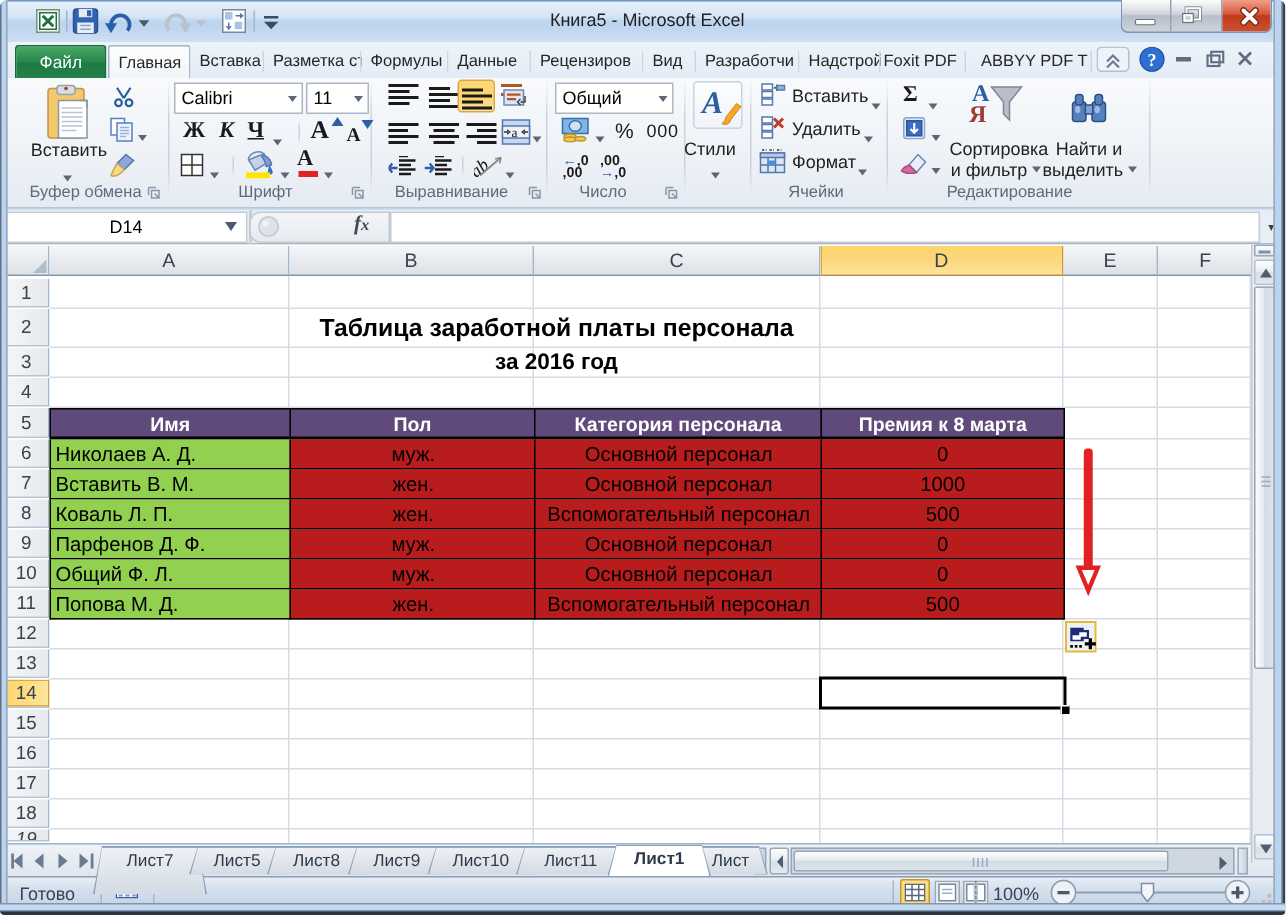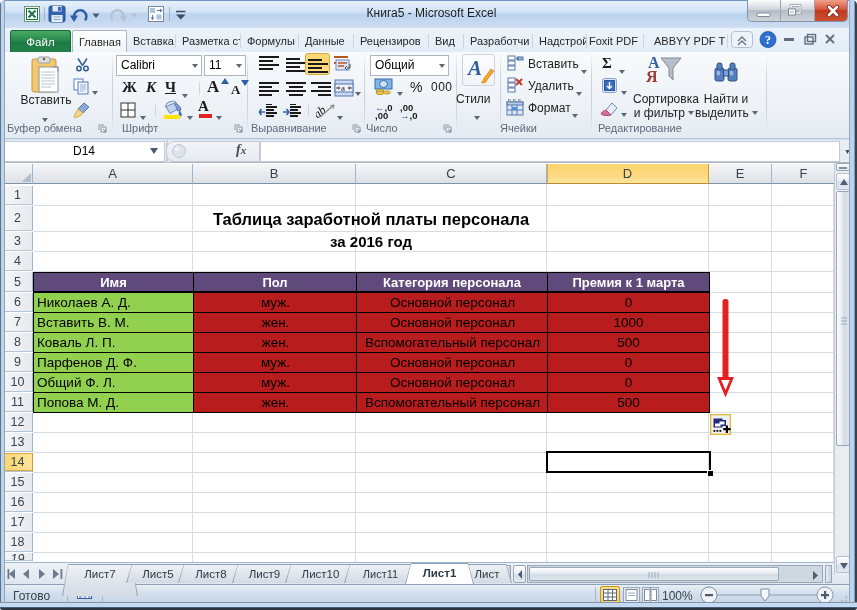--- a/index.html
+++ b/index.html
@@ -19,21 +19,21 @@
 #tabrow{position:absolute;left:3px;top:28px;width:851px;height:24px;background:linear-gradient(#eef3fa,#e3ecf7)}
 .rtab{position:absolute;top:2px;height:22px;font-size:11px;color:#262626;text-align:left;padding-left:6px;line-height:22px;overflow:hidden;white-space:nowrap}
 .rtab::after{content:"";position:absolute;right:0;top:4px;height:14px;width:1px;background:#cdd5df}
 .rtab.active::after{display:none}
 .rtab.active{background:linear-gradient(#fdfefe,#f1f5f9);border:1px solid #a7b4c4;border-bottom:none;border-radius:2px 2px 0 0;color:#262626}
 #filetab{position:absolute;top:2px;height:22px;background:linear-gradient(#4aa963,#28894e 45%,#1c7a42 55%,#23814a);color:#fff;font-size:11.5px;text-align:center;line-height:22px;border-radius:2.5px 2.5px 0 0;border:1px solid #16693a;border-bottom:none}
 
 #ribbon{position:absolute;left:3px;top:52px;width:851px;height:87px;
  background:linear-gradient(#f8fafc,#eef2f7 60%,#e5ebf2);border-bottom:1px solid #b8c4d2}
 .gsep{position:absolute;top:2px;height:80px;width:1px;background:linear-gradient(#f5f8fb,#c9d2dd 30%,#c9d2dd 70%,#eef2f7)}
-.rlab{position:absolute;height:12px;font-size:11px;color:#5d6b7d;line-height:12px}
+.rlab{position:absolute;height:12px;font-size:11px;color:#5d6b7d;text-align:center;line-height:12px}
 .ric{position:absolute}
 .rtx{position:absolute;font-size:11px;color:#333;white-space:nowrap}
 .combo{position:absolute;background:#fff;border:1px solid #abb7c5;font-size:12px;color:#000;line-height:19px;padding-left:4px}
 .combo .da{position:absolute;right:3px;top:8px;width:0;height:0;border-left:3px solid transparent;border-right:3px solid transparent;border-top:4px solid #5a6776}
 .da2{display:inline-block;width:0;height:0;border-left:3px solid transparent;border-right:3px solid transparent;border-top:4px solid #5a6776;vertical-align:2px}
 .lnicon div{background:#1a1a1a;height:2px;margin-bottom:2px}
 .hlbtn{position:absolute;background:linear-gradient(#fdd878,#fcd46a 50%,#fee29b);border:1px solid #d7a942;border-radius:3px}
 
 #fbar{position:absolute;left:3px;top:140px;width:851px;height:23px;background:#e6ecf3;border-bottom:1px solid #aeb7c1}
 #namebox{position:absolute;left:0;top:1px;width:162px;height:21px;background:#fff;border:1px solid #c3cad3;font-size:12px;text-align:center;line-height:19px;color:#000}
@@ -469,21 +469,21 @@
         <div class="gl-h" style="top: 328px;"></div>
         <div class="gl-h" style="top: 348px;"></div>
         <div class="gl-h" style="top: 368px;"></div>
       </div>
     <div id="tablelayer">
         <div class="cell" style="left: 30px; top: 43px; width: 676px; height: 26px; line-height: 26px; text-align: center; font-weight: bold; font-size: 16.5px;">Таблица заработной платы персонала</div>
         <div class="cell" style="left: 30px; top: 69px; width: 676px; height: 20px; line-height: 20px; text-align: center; font-weight: bold; font-size: 15px;">за 2016 год</div>
         <div class="cell hdrP" style="left: 30px; top: 109px; width: 161px; height: 21px; line-height: 20px; font-size: 13px;">Имя</div>
         <div class="cell hdrP" style="left: 190px; top: 109px; width: 164px; height: 21px; line-height: 20px; font-size: 13px;">Пол</div>
         <div class="cell hdrP" style="left: 353px; top: 109px; width: 192px; height: 21px; line-height: 20px; font-size: 13px;">Категория персонала</div>
-        <div class="cell hdrP" style="left: 544px; top: 109px; width: 163px; height: 21px; line-height: 20px; font-size: 13px;">Премия к 1 марта</div>
+        <div class="cell hdrP" style="left: 544px; top: 109px; width: 163px; height: 21px; line-height: 20px; font-size: 13px;">Премия к 8 марта</div>
         <div class="cell grn" style="left: 30px; top: 130px; width: 161px; height: 20px; line-height: 19px; font-size: 13.5px;">Николаев А. Д.</div>
         <div class="cell wht" style="left: 190px; top: 130px; width: 164px; height: 20px; line-height: 19px; font-size: 13.5px;">муж.</div>
         <div class="cell wht" style="left: 353px; top: 130px; width: 192px; height: 20px; line-height: 19px; font-size: 13.5px;">Основной персонал</div>
         <div class="cell wht" style="left: 544px; top: 130px; width: 163px; height: 20px; line-height: 19px; border-right: 1px solid rgb(0, 0, 0); font-size: 13.5px;">0</div>
         <div class="cell grn" style="left: 30px; top: 150px; width: 161px; height: 20px; line-height: 19px; font-size: 13.5px;">Вставить В. М.</div>
         <div class="cell wht" style="left: 190px; top: 150px; width: 164px; height: 20px; line-height: 19px; font-size: 13.5px;">жен.</div>
         <div class="cell wht" style="left: 353px; top: 150px; width: 192px; height: 20px; line-height: 19px; font-size: 13.5px;">Основной персонал</div>
         <div class="cell wht" style="left: 544px; top: 150px; width: 163px; height: 20px; line-height: 19px; border-right: 1px solid rgb(0, 0, 0); font-size: 13.5px;">1000</div>
         <div class="cell grn" style="left: 30px; top: 170px; width: 161px; height: 20px; line-height: 19px; font-size: 13.5px;">Коваль Л. П.</div>
         <div class="cell wht" style="left: 190px; top: 170px; width: 164px; height: 20px; line-height: 19px; font-size: 13.5px;">жен.</div>

